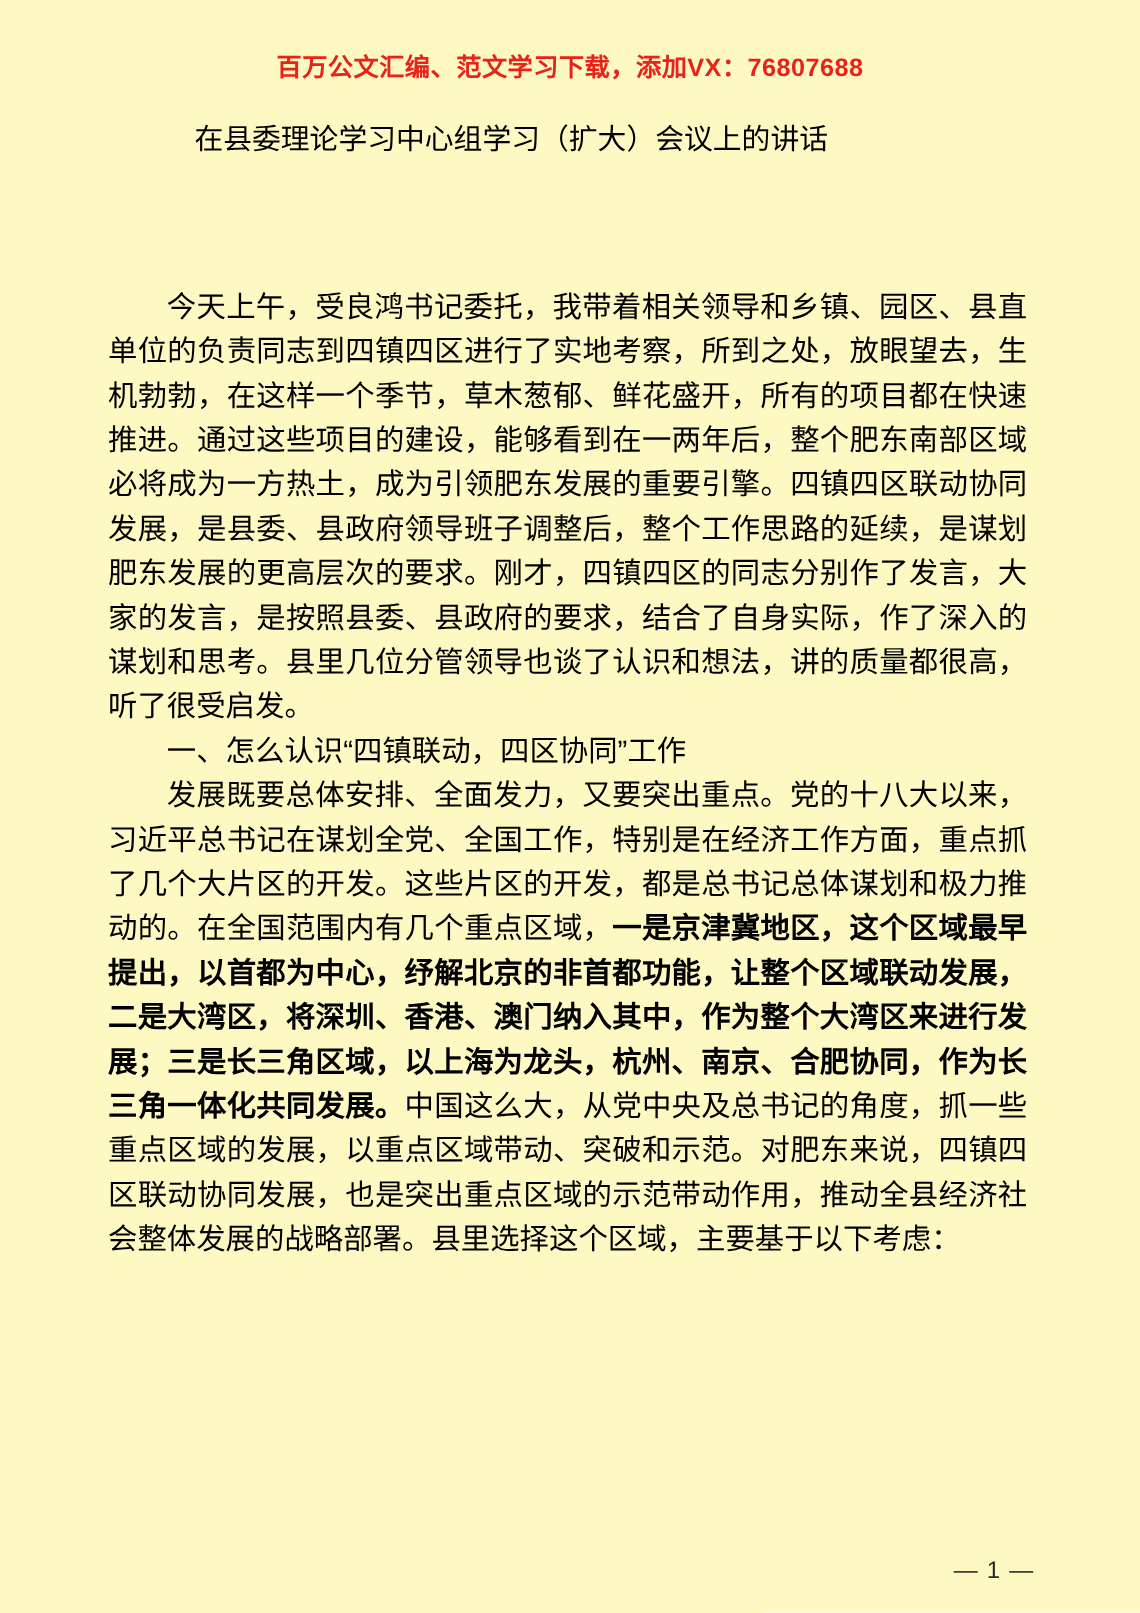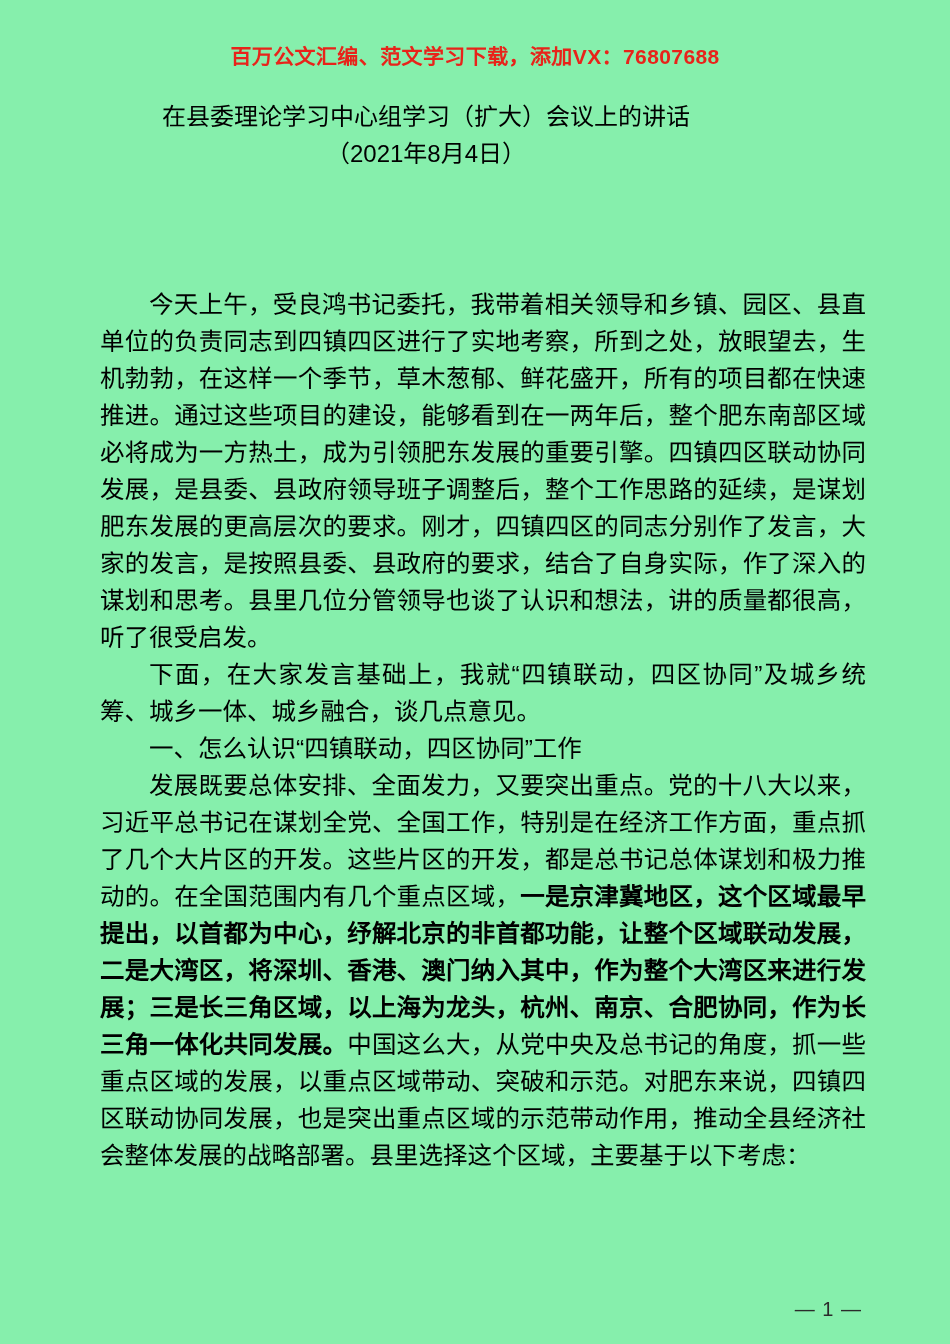--- a/index.html
+++ b/index.html
@@ -9,21 +9,21 @@
     background: #ffffff;
   }
   body {
     font-family: "Liberation Sans", "DejaVu Sans", sans-serif;
     color: #000000;
   }
   .page {
     position: relative;
     width: 950px;
     height: 1344px;
-    background: #86efac;
+    background: #fef9c3;
     margin: 0 auto;
     overflow: hidden;
     box-sizing: border-box;
   }
 
   
   .banner {
     position: absolute;
     top: 44px;
     left: 0;
@@ -49,23 +49,22 @@
     line-height: 37px;
     font-weight: normal;
     color: #000;
     white-space: nowrap;
   }
 
   
   .body-area {
     position: absolute;
     top: 238px;
-    left: 100px;
+    left: 90px;
     width: 766px;
-    margin-top: 48px;
   }
   p.para {
     margin: 0;
     font-size: 24.5px;
     line-height: 37px;
     text-align: justify;
     text-justify: inter-ideograph;
     text-indent: 2em;
     color: #000;
     word-break: break-all;
@@ -93,28 +92,26 @@
 </style>
 </head>
 <body>
 
 <div class="page">
 
   <div class="banner" style="color: rgb(232, 35, 26);">百万公文汇编、范文学习下载，添加VX：76807688</div>
 
   <div class="title-block">
     <div class="title-line">在县委理论学习中心组学习（扩大）会议上的讲话</div>
-    <div class="title-line">（2021年8月4日）</div>
   </div>
 
   <div class="body-area">
 
     <p class="para">今天上午，受良鸿书记委托，我带着相关领导和乡镇、园区、县直单位的负责同志到四镇四区进行了实地考察，所到之处，放眼望去，生机勃勃，在这样一个季节，草木葱郁、鲜花盛开，所有的项目都在快速推进。通过这些项目的建设，能够看到在一两年后，整个肥东南部区域必将成为一方热土，成为引领肥东发展的重要引擎。四镇四区联动协同发展，是县委、县政府领导班子调整后，整个工作思路的延续，是谋划肥东发展的更高层次的要求。刚才，四镇四区的同志分别作了发言，大家的发言，是按照县委、县政府的要求，结合了自身实际，作了深入的谋划和思考。县里几位分管领导也谈了认识和想法，讲的质量都很高，听了很受启发。</p>
 
-    <p class="para">下面，在大家发言基础上，我就“四镇联动，四区协同”及城乡统筹、城乡一体、城乡融合，谈几点意见。</p>
 
     <p class="para heading">一、怎么认识“四镇联动，四区协同”工作</p>
 
     <p class="para"><span>发展既要总体安排、全面发力，又要突出重点。党的十八大以来，习近平总书记在谋划全党、全国工作，特别是在经济工作方面，重点抓了几个大片区的开发。这些片区的开发，都是总书记总体谋划和极力推动的。在全国范围内有几个重点区域，</span><b class="bold">一是京津冀地区，这个区域最早提出，以首都为中心，纾解北京的非首都功能，让整个区域联动发展，二是大湾区，将深圳、香港、澳门纳入其中，作为整个大湾区来进行发展；三是长三角区域，以上海为龙头，杭州、南京、合肥协同，作为长三角一体化共同发展。</b><span>中国这么大，从党中央及总书记的角度，抓一些重点区域的发展，以重点区域带动、突破和示范。对肥东来说，四镇四区联动协同发展，也是突出重点区域的示范带动作用，推动全县经济社会整体发展的战略部署。县里选择这个区域，主要基于以下考虑：</span></p>
 
 
   </div>
 
   <div class="footer">— 1 —</div>
 

